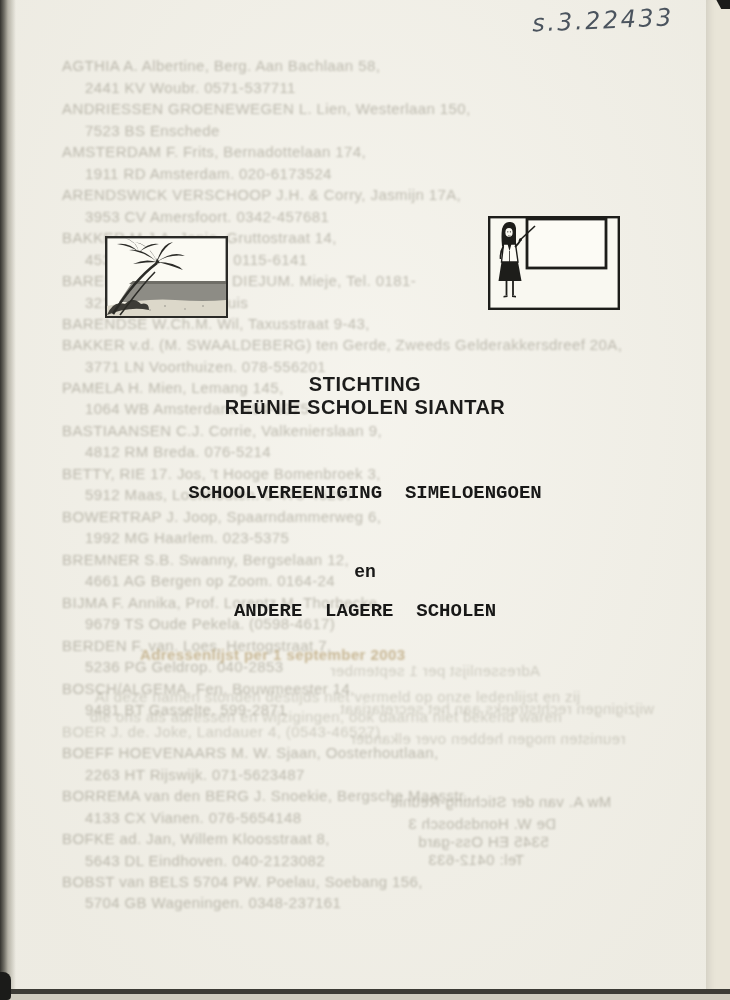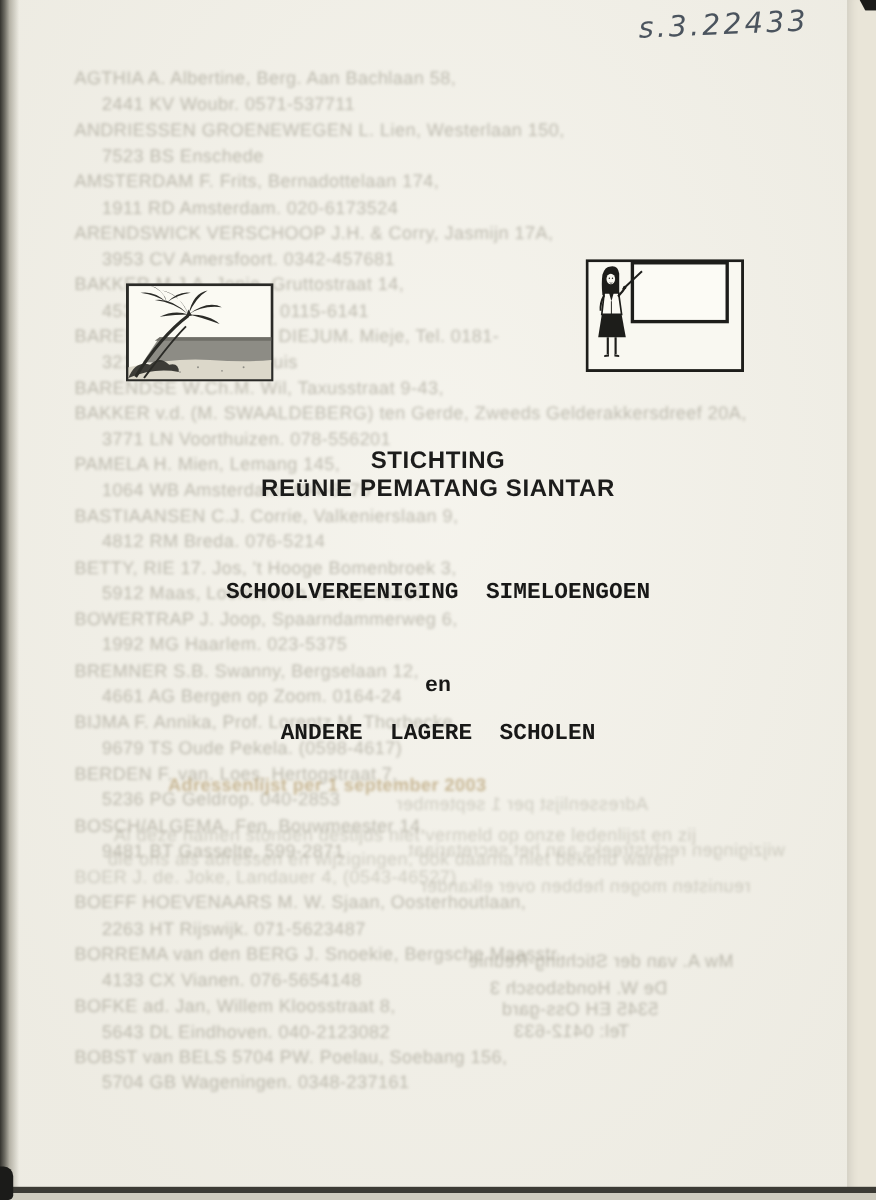--- a/index.html
+++ b/index.html
@@ -210,21 +210,21 @@
 
     <line x1="18.5" y1="65" x2="18.5" y2="79" stroke="#1d1d1a" stroke-width="1.8"></line>
     <line x1="25" y1="65" x2="25" y2="79" stroke="#1d1d1a" stroke-width="1.8"></line>
 
     <path d="M15.5,80 L19.5,79 L19.5,81 L15.5,81.6 Z" fill="#1d1d1a"></path>
     <path d="M24,79 L28,80 L28,81.6 L24,81 Z" fill="#1d1d1a"></path>
   </svg>
 
   <div class="title-block">
     <div>STICHTING</div>
-    <div>REüNIE PEMATANG SIANTAR</div>
+    <div>REüNIE SCHOLEN SIANTAR</div>
   </div>
 
   <div class="subtitle-block sub1">SCHOOLVEREENIGING  SIMELOENGOEN</div>
   <div class="subtitle-block sub4">ANDERE  LAGERE  SCHOLEN</div>
   <div class="subtitle-block sub3">en</div>
 
   <div class="spine-shadow"></div>
   <div class="right-strip"></div>
   <div class="bottom-edge"></div>
   <div class="corner-mark-tr"></div>

